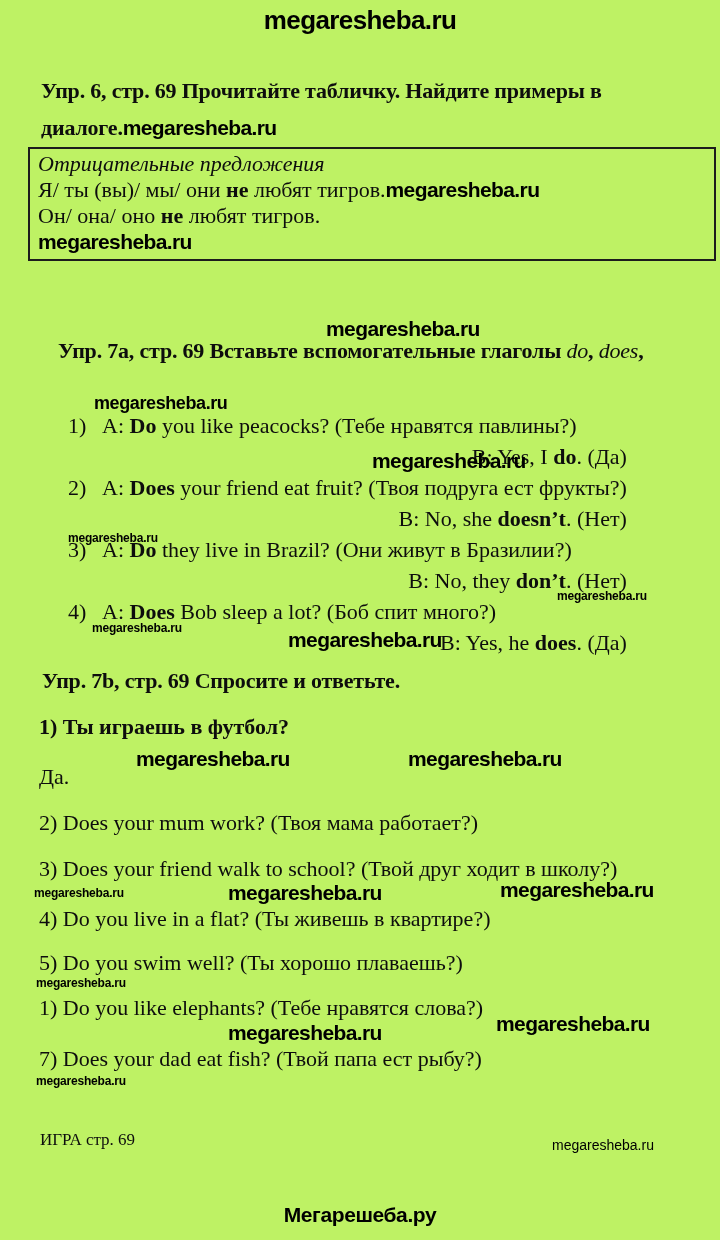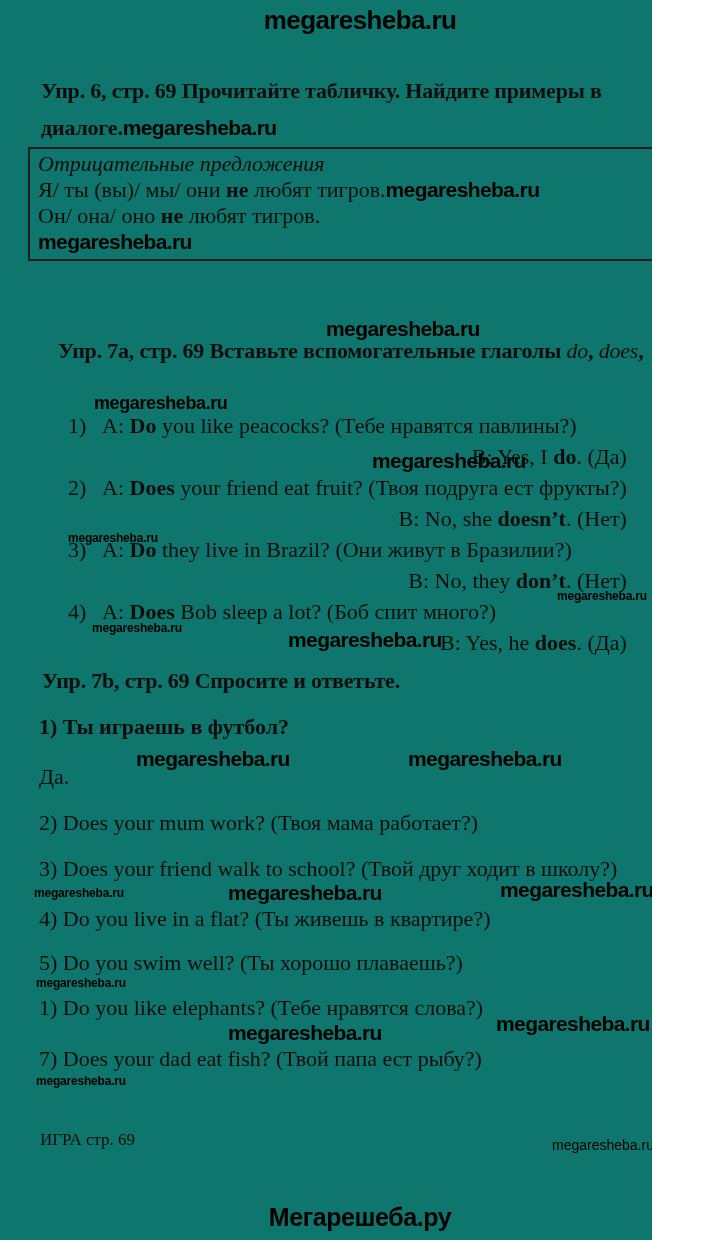--- a/index.html
+++ b/index.html
@@ -1,43 +1,43 @@
 <!DOCTYPE html>
 <html><head>
 <meta charset="utf-8">
 <style>
   html,body { margin:0; padding:0; background:#fff; }
   .page {
-    position:relative; width:652px; height:1240px; background:#0f766e;
+    position:relative; width:720px; height:1240px; background:#bef264;
     font-family:"Liberation Serif","DejaVu Serif",serif; color:#0d0d0d;
     overflow:hidden;
   }
   
   .wm {
     position:absolute; font-family:"Liberation Sans","DejaVu Sans",sans-serif;
     font-weight:700; white-space:nowrap; letter-spacing:-0.6px; color:#000;
   }
   .wm-hdr { left:0; width:720px; text-align:center; top:5px; font-size:26px; }
-  .wm-ftr { left:0; width:720px; text-align:center; top:1203px; font-size:25px; letter-spacing:-0.4px; }
+  .wm-ftr { left:0; width:720px; text-align:center; top:1203px; font-size:21px; letter-spacing:-0.4px; }
   .wm-md  { font-size:21px; }
   .wm-md18{ font-size:18px; letter-spacing:-0.4px; }
   .wm-sm  { font-size:12px; letter-spacing:-0.2px; }
   .wm-gm  { font-size:14px; font-weight:400; letter-spacing:0; }
   .wmi {
     font-family:"Liberation Sans","DejaVu Sans",sans-serif; font-weight:700;
     font-size:21px; letter-spacing:-0.6px; color:#000;
   }
   
   .h { position:absolute; font-weight:700; font-size:22px; letter-spacing:-0.2px; }
   .hl { line-height:37px; white-space:nowrap; }
   .itl { font-weight:400; font-style:italic; }
   
   .rulebox {
     position:absolute; left:28px; top:147px; width:652px;
-    border:2px solid #1c1c1c; padding:2px 8px 4px 8px;
+    border:2px solid #1c1c1c; padding:2px 24px 4px 8px;
     font-size:22px;
   }
   .rl { line-height:26px; white-space:nowrap; }
   .rl-it { font-style:italic; }
   
   .list7a { position:absolute; left:68px; top:410px; font-size:22px; }
   .list7a .ln { line-height:31px; white-space:nowrap; }
   .list7a .bl { padding-left:34px;text-align:right; }
   .num { display:inline-block; width:34px; }
   

